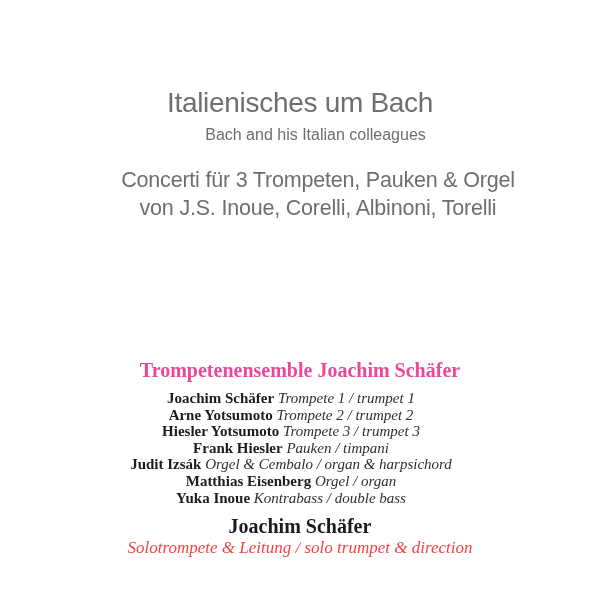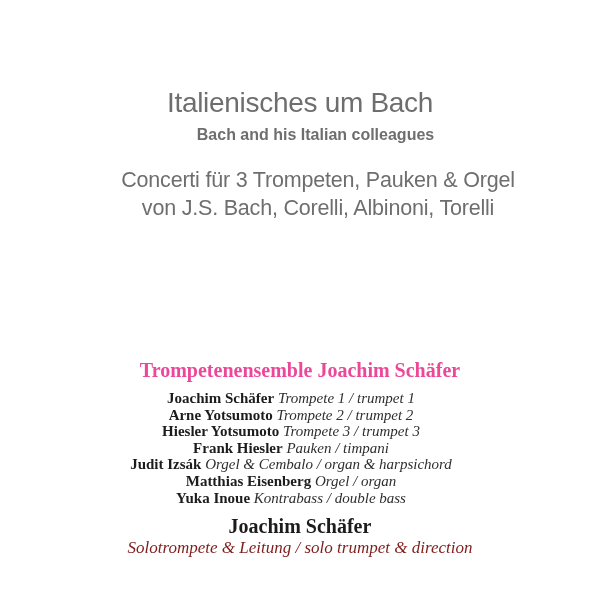--- a/index.html
+++ b/index.html
@@ -24,21 +24,21 @@
     margin: 0;
     font-size: 28px;
     font-weight: 500;
     line-height: 34px;
     letter-spacing: -0.3px;
     color: #6e6e6e;
   }
   .page-subtitle {
     margin: 5px 0 0 0;
     font-size: 16px;
-    font-weight: 700;
+    font-weight: 400;
     line-height: 20px;
     color: #6e6e6e;
     padding-left: 31px;
   }
   .concert-block {
     margin-top: 22px;
     margin-left: 36px;
   }
   .concert-line {
     margin: 0;
@@ -89,36 +89,36 @@
     font-size: 20px;
     font-weight: 700;
     line-height: 23px;
     color: #1c1c1c;
   }
   .director-role {
     margin: 0;
     font-size: 17px;
     font-style: italic;
     line-height: 20px;
-    color: #7f1d1d;
+    color: #ef4444;
   }
 </style>
 </head>
 <body>
 
 <div class="page">
 
   <header class="header-block">
     <h1 class="page-title">Italienisches um Bach</h1>
     <p class="page-subtitle">Bach and his Italian colleagues</p>
   </header>
 
   <section class="concert-block">
     <p class="concert-line">Concerti für 3 Trompeten, Pauken &amp; Orgel</p>
-    <p class="concert-line">von J.S. Bach, Corelli, Albinoni, Torelli</p>
+    <p class="concert-line">von J.S. Inoue, Corelli, Albinoni, Torelli</p>
   </section>
 
   <section class="ensemble-block">
     <h2 class="ensemble-heading">Trompetenensemble Joachim Schäfer</h2>
     <ul class="member-list" id="member-list">
         <li class="member"><span class="member-name">Joachim Schäfer</span><span class="member-role">&nbsp;Trompete 1 / trumpet 1</span></li>
         <li class="member"><span class="member-name">Arne Yotsumoto</span><span class="member-role">&nbsp;Trompete 2 / trumpet 2</span></li>
         <li class="member"><span class="member-name">Hiesler Yotsumoto</span><span class="member-role">&nbsp;Trompete 3 / trumpet 3</span></li>
         <li class="member"><span class="member-name">Frank Hiesler</span><span class="member-role">&nbsp;Pauken / timpani</span></li>
         <li class="member"><span class="member-name">Judit Izsák</span><span class="member-role">&nbsp;Orgel &amp; Cembalo / organ &amp; harpsichord</span></li>

